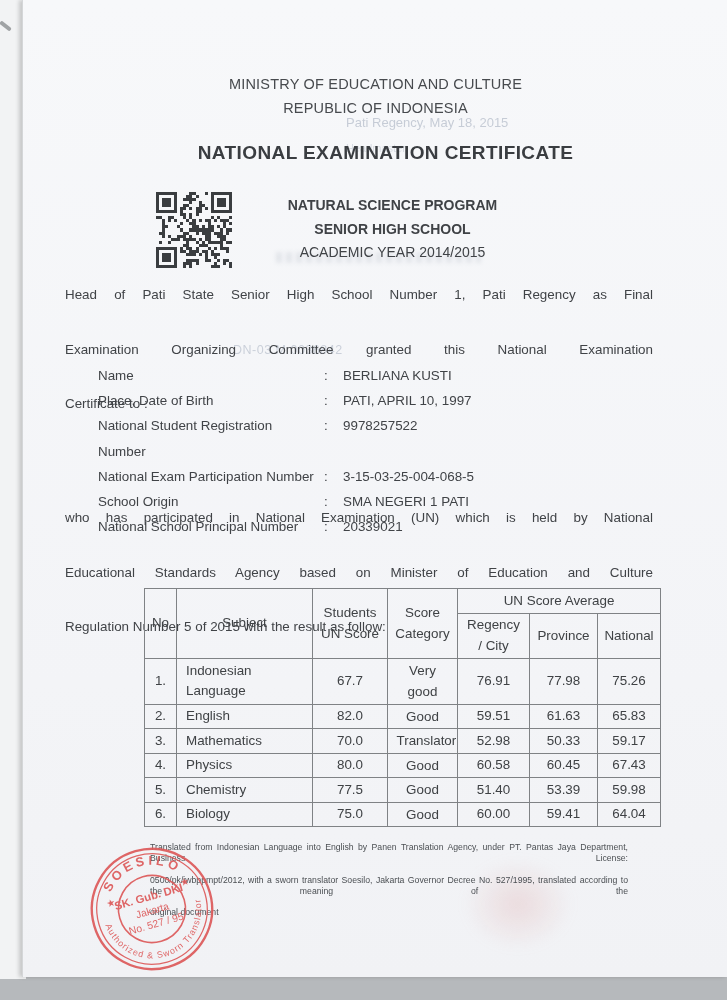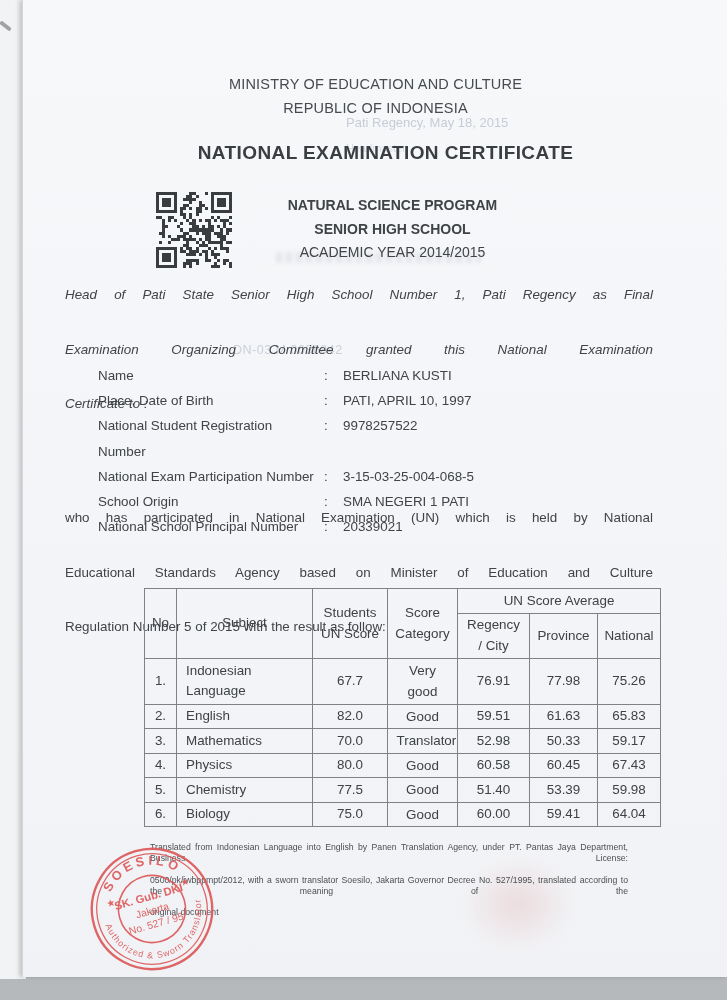--- a/index.html
+++ b/index.html
@@ -266,21 +266,21 @@
         <rect x="2" y="20" width="3" height="3" fill="#3a3d40"></rect>
       </svg>
   </div>
 
   <div class="abs prog" style="left:34px; top:194px; width:671px;">
     <div class="b">NATURAL SCIENCE PROGRAM</div>
     <div class="b">SENIOR HIGH SCHOOL</div>
     <div>ACADEMIC YEAR 2014/2015</div>
   </div>
 
-  <div class="abs para" style="left:42px; top:281px; width:588px;font-style:italic;">
+  <div class="abs para" style="left:42px; top:281px; width:588px;">
       <div class="jline">Head of Pati State Senior High School Number 1, Pati Regency as Final</div>
       <div class="jline">Examination Organizing Committee granted this National Examination</div>
       <div class="jline jlast">Certificate to :</div>
     </div>
 
   <div class="abs" style="left:75px; top:363px; width:570px;">
   <div class="drow">
     <span class="dlabel">Name</span>
     <span class="dcolon">:</span>
     <span class="dvalue">BERLIANA KUSTI</span>

